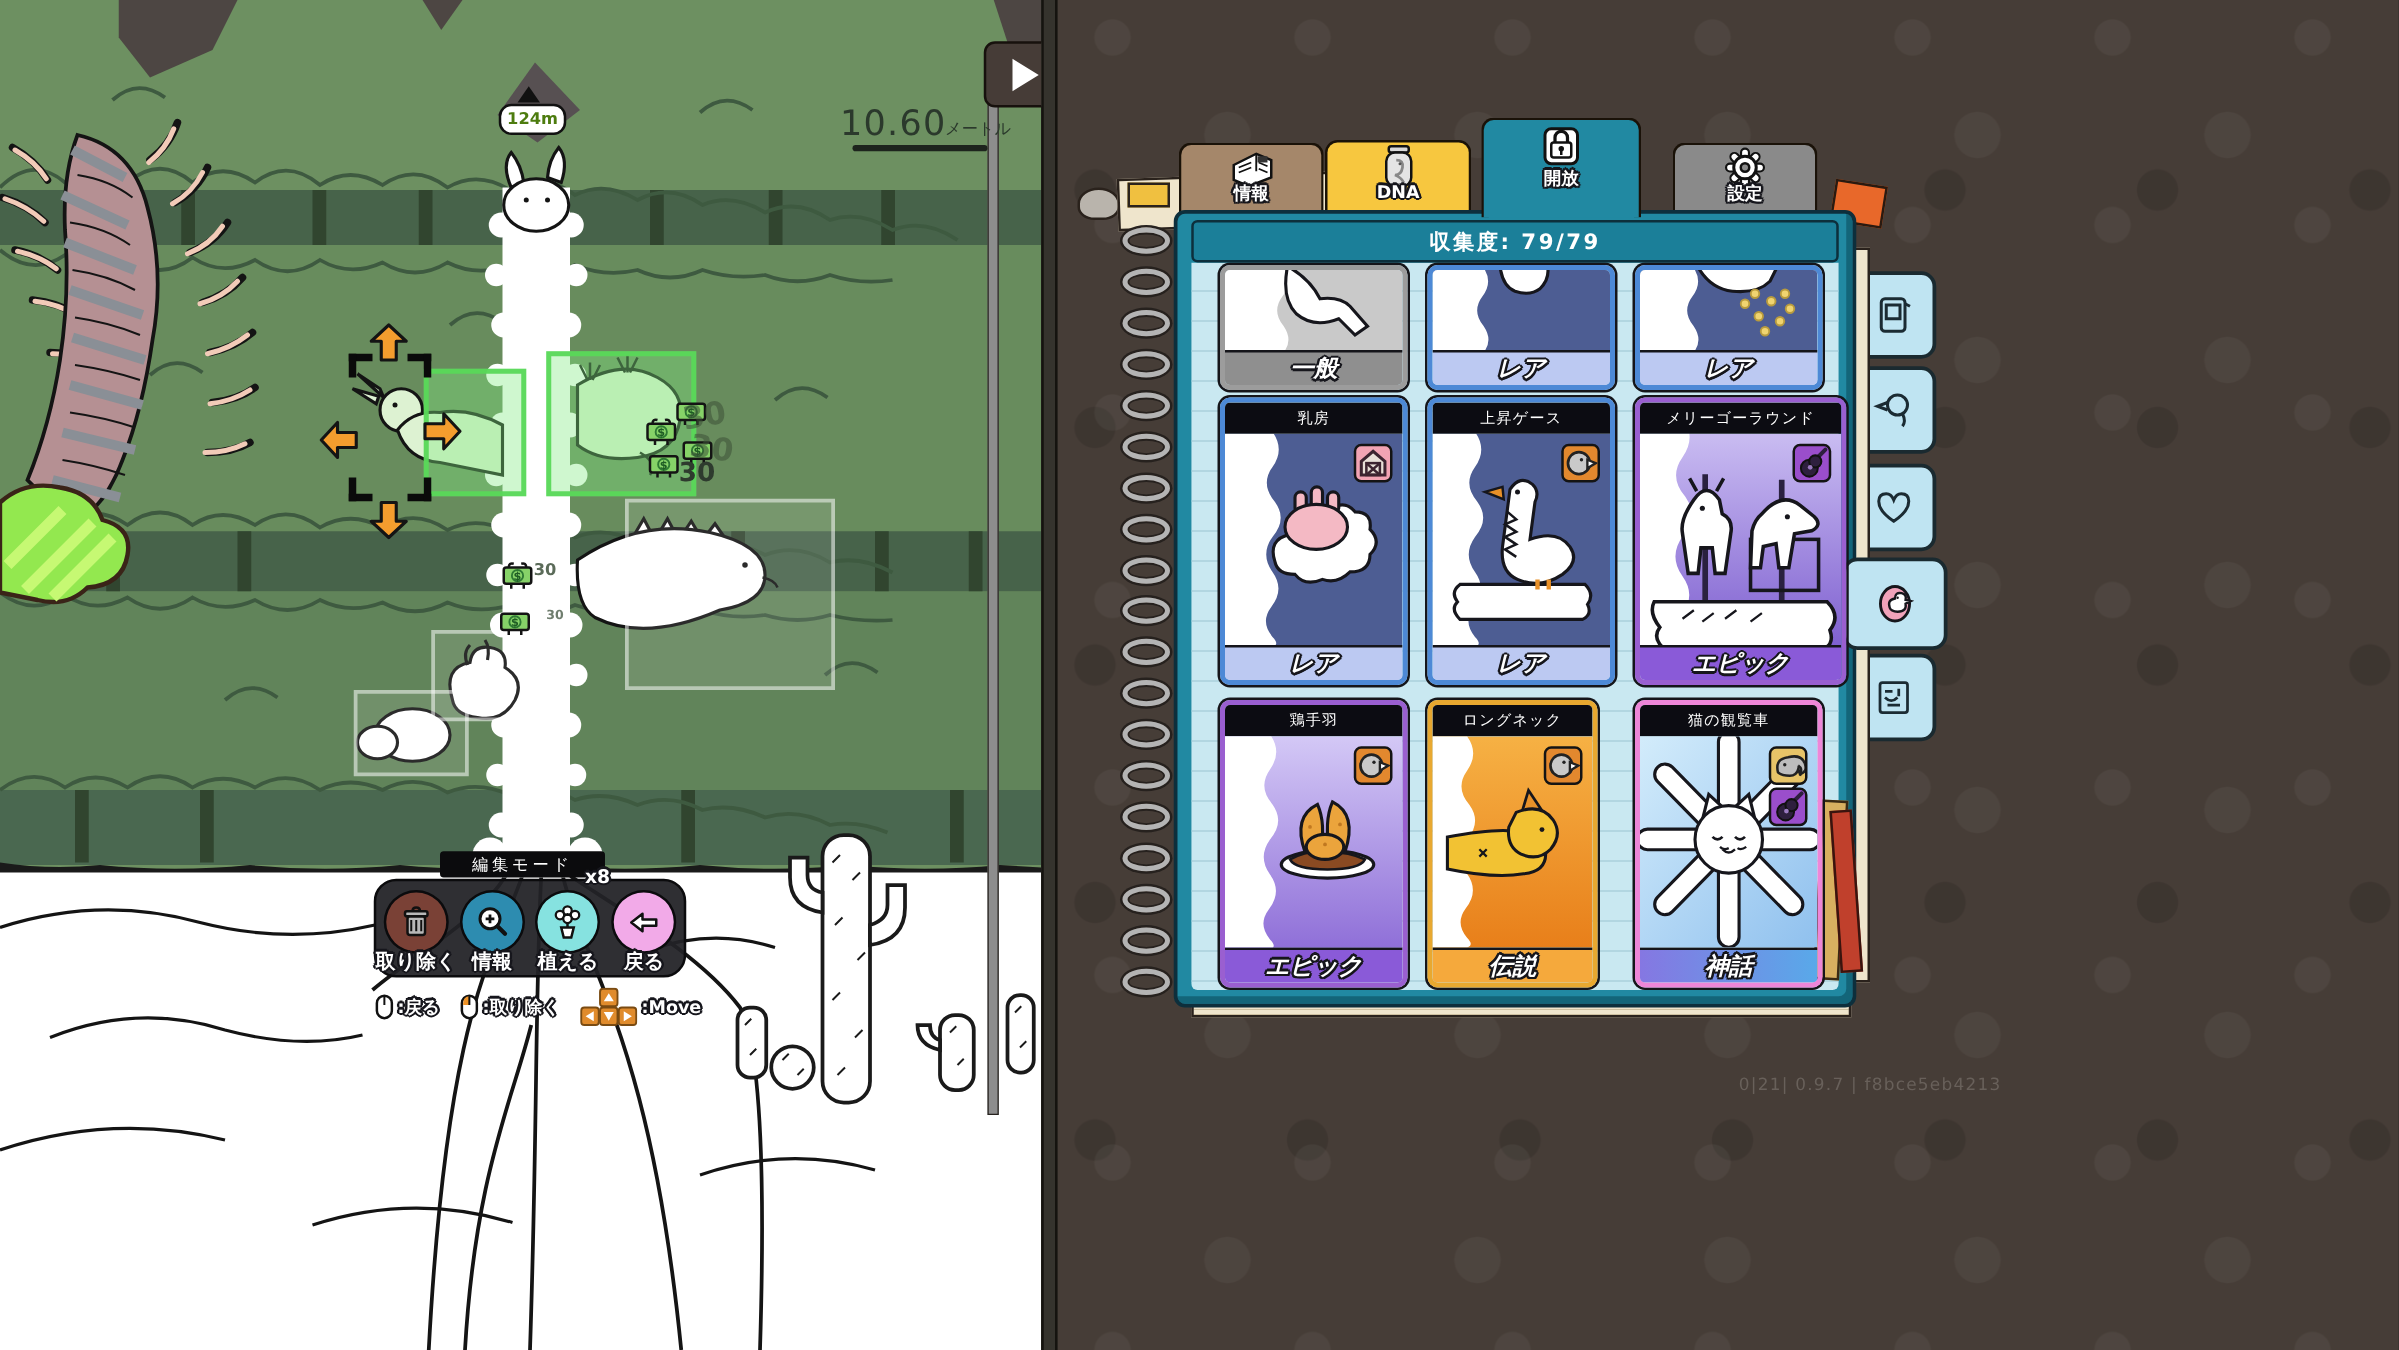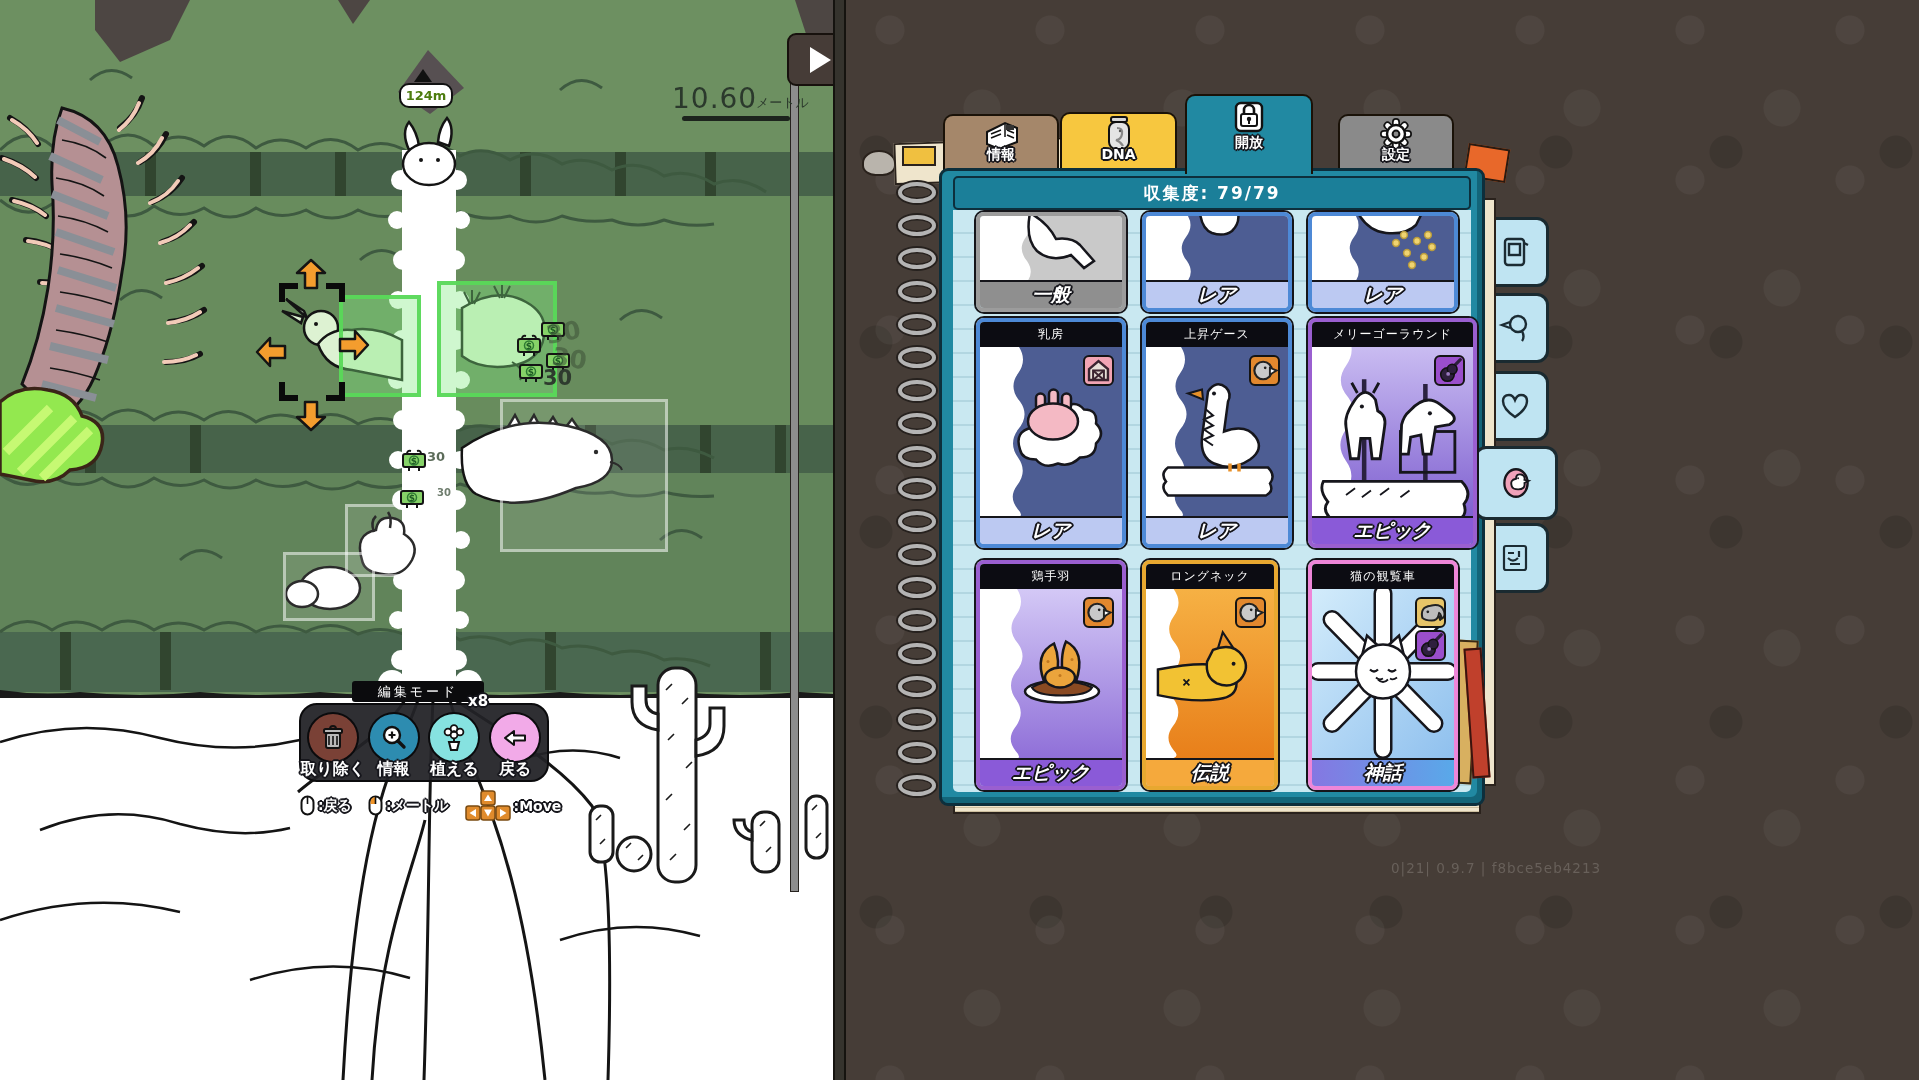--- a/index.html
+++ b/index.html
@@ -386,21 +386,21 @@
             <path d="M7.5,2 v7" stroke="#111" stroke-width="1.6"></path>
           </svg>
         <span class="lbl ot">:戻る</span>
       </div>
       <div class="hint">
         <svg width="15" height="21" viewBox="0 0 15 21">
             <rect x="1.5" y="1.5" width="12" height="18" rx="6" fill="#fff" stroke="#111" stroke-width="2"></rect>
             <path d="M2.5,8 q0,-6 5,-6 v7 h-5 Z" fill="#f09428"></path>
             <path d="M7.5,2 v7" stroke="#111" stroke-width="1.6"></path>
           </svg>
-        <span class="lbl ot">:メートル</span>
+        <span class="lbl ot">:取り除く</span>
       </div>
       <div class="hint">
         <svg width="46" height="31" viewBox="0 0 46 31">
             <g fill="#e08b2c" stroke="#7a4b12" stroke-width="1.5">
               <rect x="16" y="1" width="14" height="14" rx="2.5"></rect>
               <rect x="1" y="16" width="14" height="14" rx="2.5"></rect>
               <rect x="16" y="16" width="14" height="14" rx="2.5"></rect>
               <rect x="31" y="16" width="14" height="14" rx="2.5"></rect>
             </g>
             <g fill="#fff">

